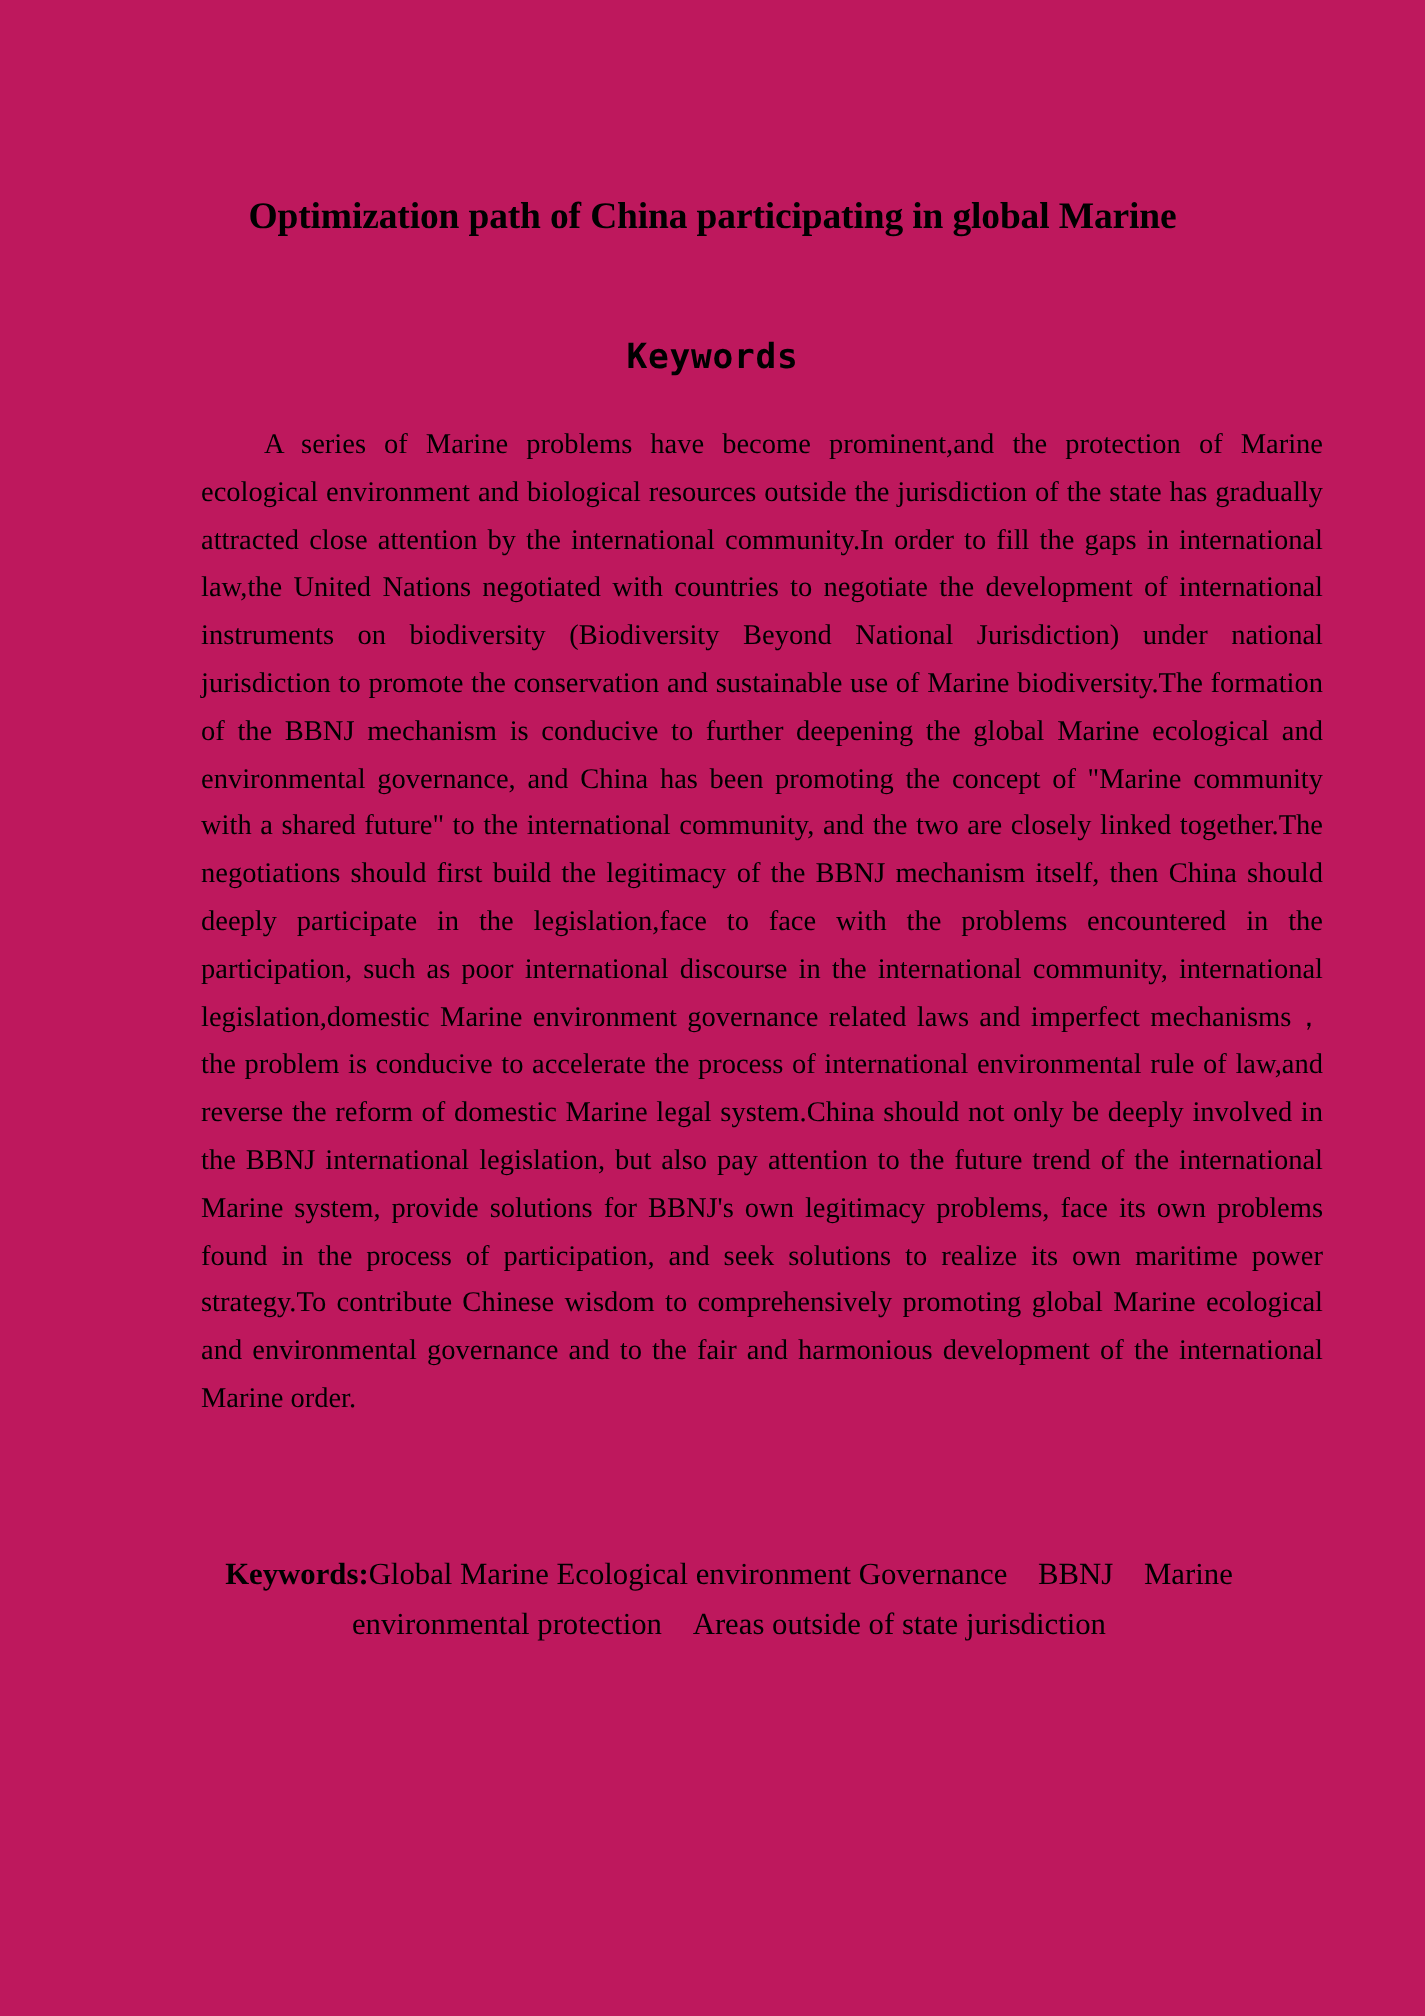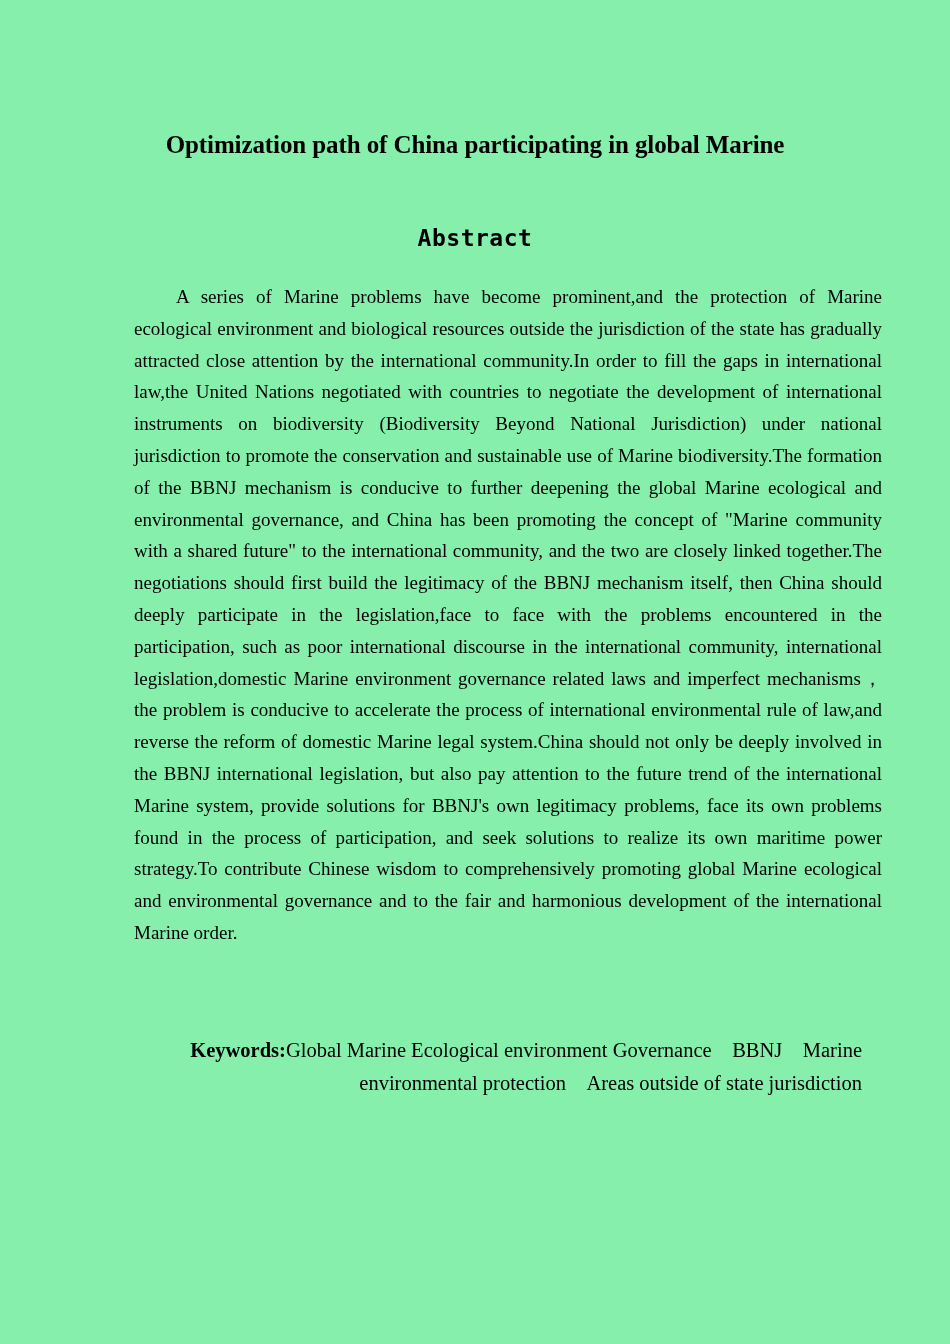--- a/index.html
+++ b/index.html
@@ -17,21 +17,21 @@
     color: #000000;
     -webkit-font-smoothing: antialiased;
   }
 
   .page {
     position: absolute;
     left: 0;
     top: 0;
     width: 950px;
     height: 1344px;
-    background: #86efac;
+    background: #be185d;
   }
 
   
   .doc-title {
     position: absolute;
     left: 112px;
     top: 112px;
     width: 726px;
     text-align: center;
     font-family: "Liberation Serif", "DejaVu Serif", serif;
@@ -78,39 +78,39 @@
 
   
   .keywords-block {
     position: absolute;
     left: 110px;
     top: 1013px;
     width: 752px;
     font-family: "Liberation Serif", "DejaVu Serif", serif;
     font-size: 20.5px;
     line-height: 33px;
-    text-align: right;
+    text-align: center;
   }
   .keywords-label {
     font-weight: bold;
   }
   .keywords-value {
     font-weight: normal;
   }
 </style>
 </head>
 <body>
 
 <div class="page">
 
   <h1 class="doc-title">
     <span class="title-line">Optimization path of China participating in global Marine</span>
   </h1>
 
-  <h2 class="abstract-heading">Abstract</h2>
+  <h2 class="abstract-heading">Keywords</h2>
 
   <p class="abstract-body">A series of Marine problems have become prominent,and the protection of Marine ecological environment and biological resources outside the jurisdiction of the state has gradually attracted close attention by the international community.In order to fill the gaps in international law,the United Nations negotiated with countries to negotiate the development of international instruments on biodiversity (Biodiversity Beyond National Jurisdiction) under national jurisdiction to promote the conservation and sustainable use of Marine biodiversity.The formation of the BBNJ mechanism is conducive to further deepening the global Marine ecological and environmental governance, and China has been promoting the concept of "Marine community with a shared future" to the international community, and the two are closely linked together.The negotiations should first build the legitimacy of the BBNJ mechanism itself, then China should deeply participate in the legislation,face to face with the problems encountered in the participation, such as poor international discourse in the international community, international legislation,domestic Marine environment governance related laws and imperfect mechanisms，the problem is conducive to accelerate the process of international environmental rule of law,and reverse the reform of domestic Marine legal system.China should not only be deeply involved in the BBNJ international legislation, but also pay attention to the future trend of the international Marine system, provide solutions for BBNJ's own legitimacy problems, face its own problems found in the process of participation, and seek solutions to realize its own maritime power strategy.To contribute Chinese wisdom to comprehensively promoting global Marine ecological and environmental governance and to the fair and harmonious development of the international Marine order.</p>
 
   <p class="keywords-block">
     <span class="keywords-label">Keywords:</span><span class="keywords-value">Global Marine Ecological environment Governance　BBNJ　Marine environmental protection　Areas outside of state jurisdiction</span>
   </p>
 
 </div>
 
 </body></html>

